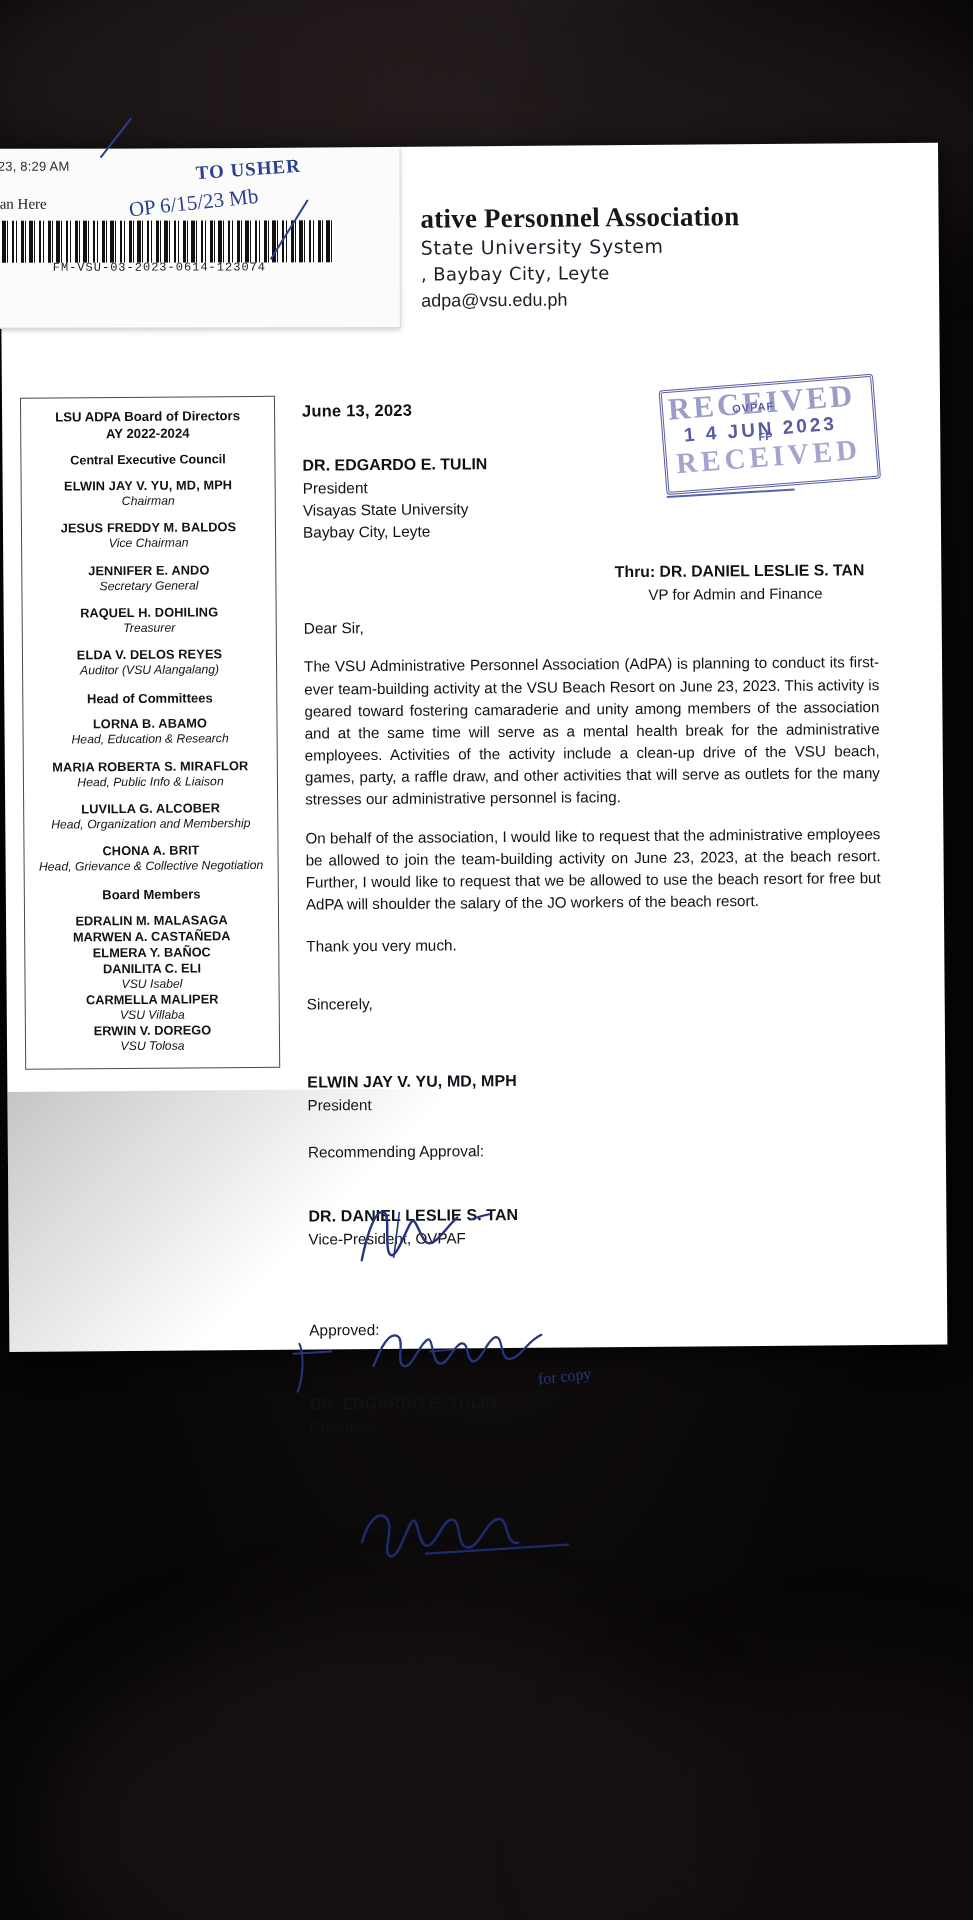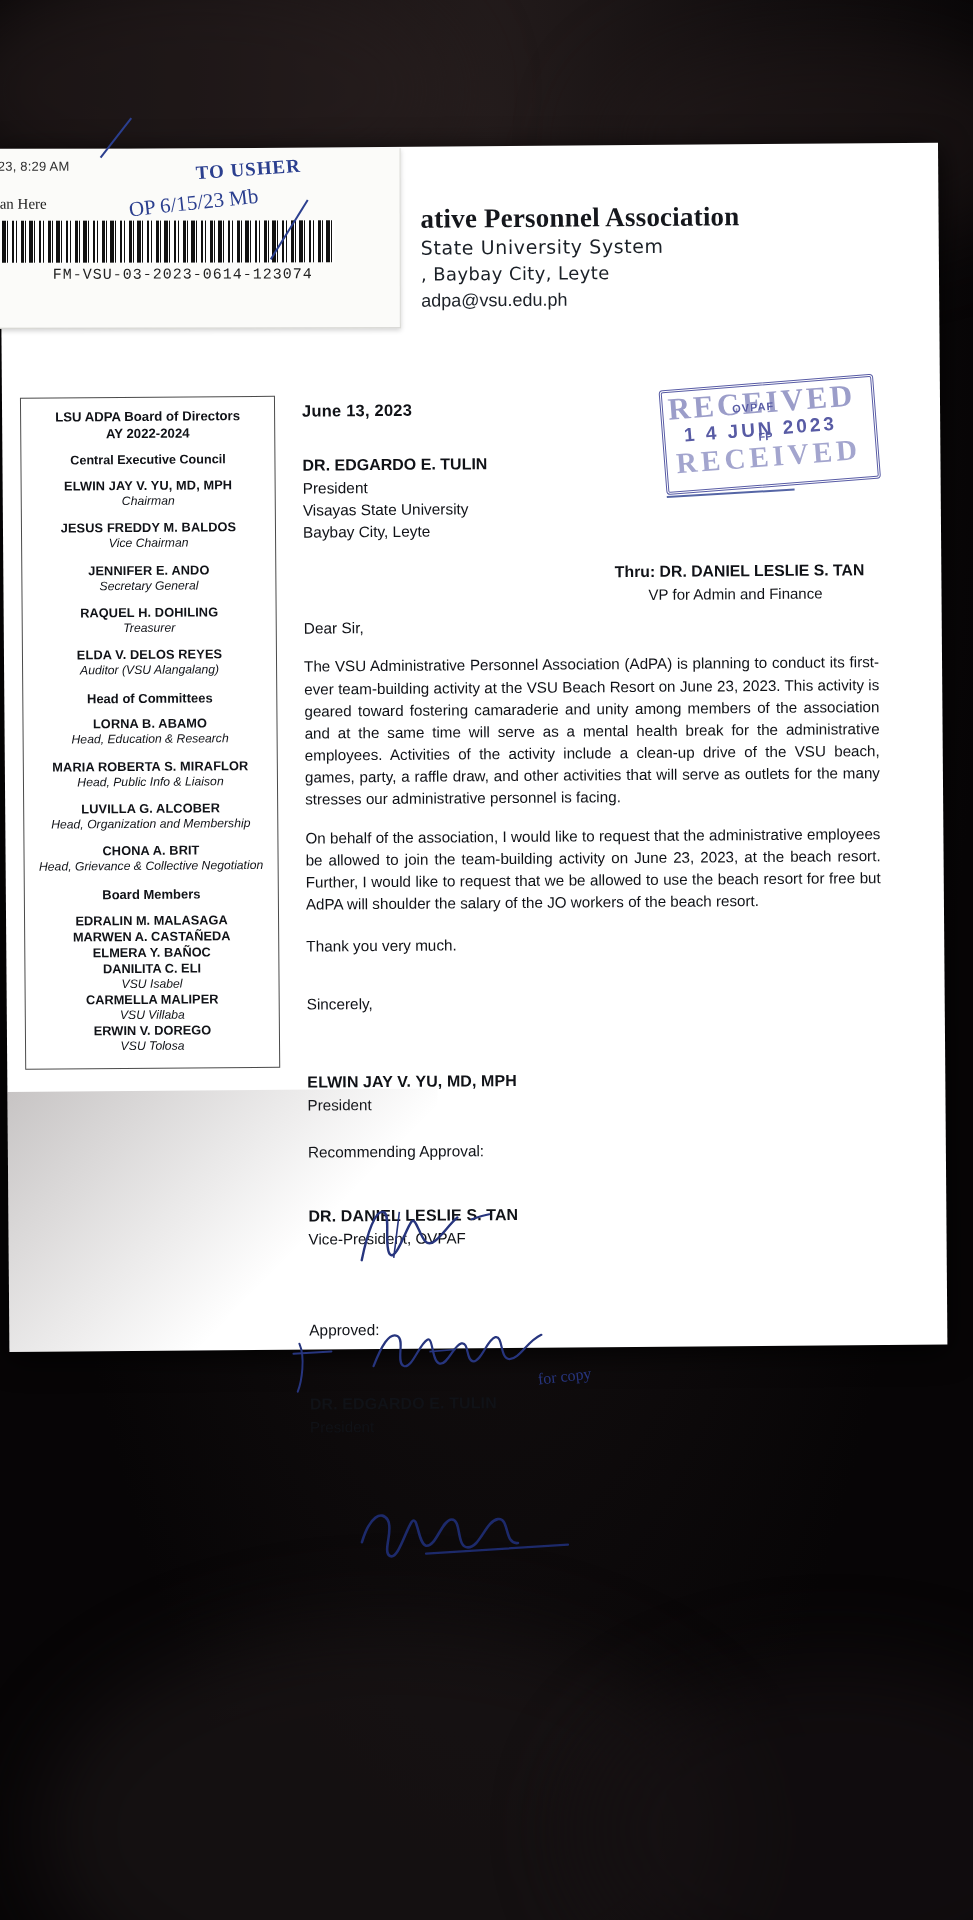--- a/index.html
+++ b/index.html
@@ -74,23 +74,23 @@
     background:
       repeating-linear-gradient(90deg,
         #111 0px, #111 2px, #fff 2px, #fff 4px,
         #111 4px, #111 5px, #fff 5px, #fff 9px,
         #111 9px, #111 12px, #fff 12px, #fff 13px,
         #111 13px, #111 14px, #fff 14px, #fff 17px,
         #111 17px, #111 21px, #fff 21px, #fff 22px,
         #111 22px, #111 23px, #fff 23px, #fff 27px);
   }
   #slip .barcode-no {
-    position: absolute; left: 82px; top: 118px;
+    position: absolute; left: 82px; top: 112px;
     font-family: "Liberation Mono", monospace;
-    font-size: 15px; letter-spacing: 1px; color: #222;
+    font-size: 12px; letter-spacing: 1px; color: #222;
   }
   .hand {
     position: absolute;
     font-family: "Liberation Serif", serif;
     color: #2b3f8f;
     white-space: nowrap;
   }
   #slip .hand-usher {
     left: 225px; top: 10px;
     font-size: 19px; letter-spacing: 1px;

